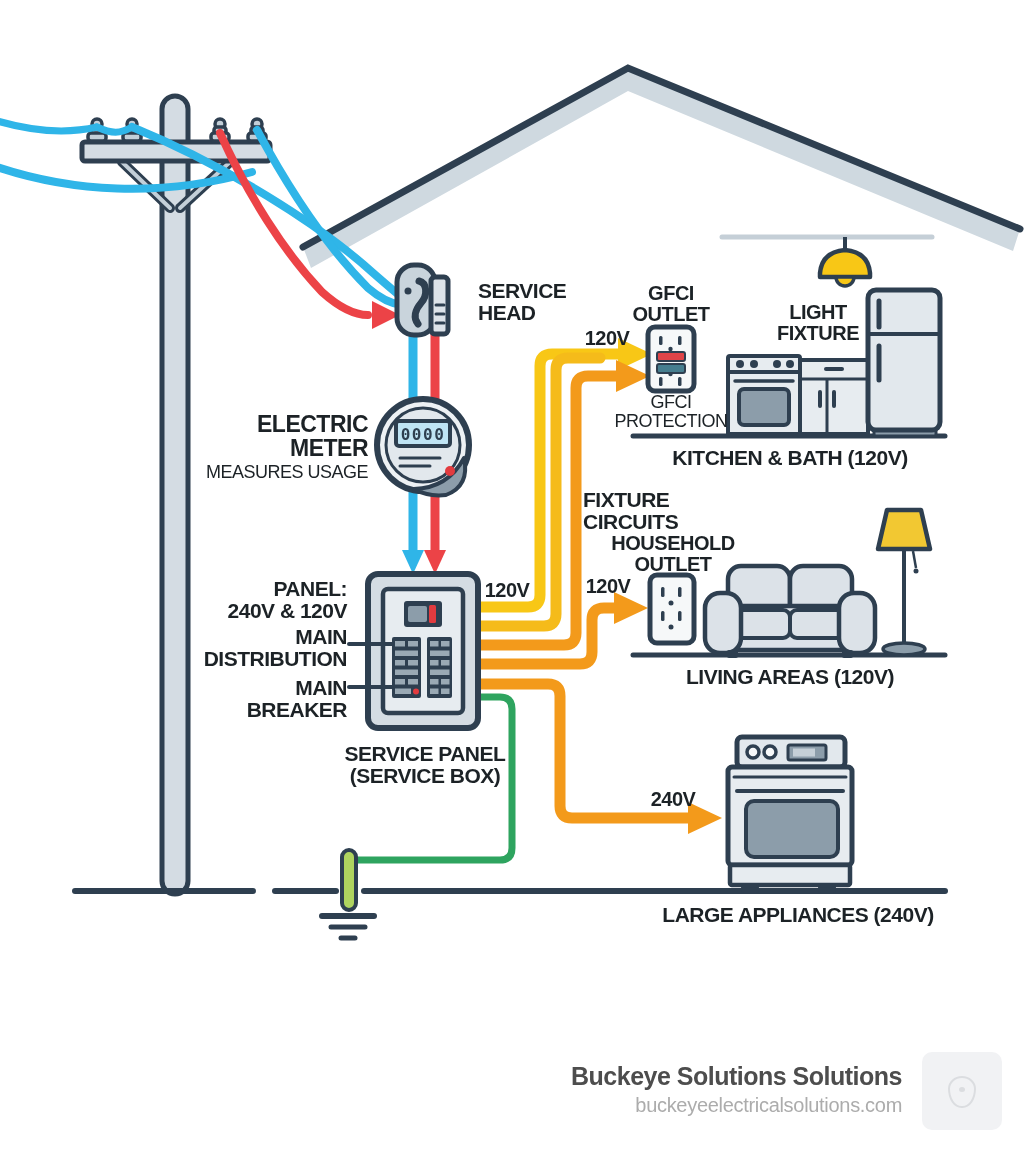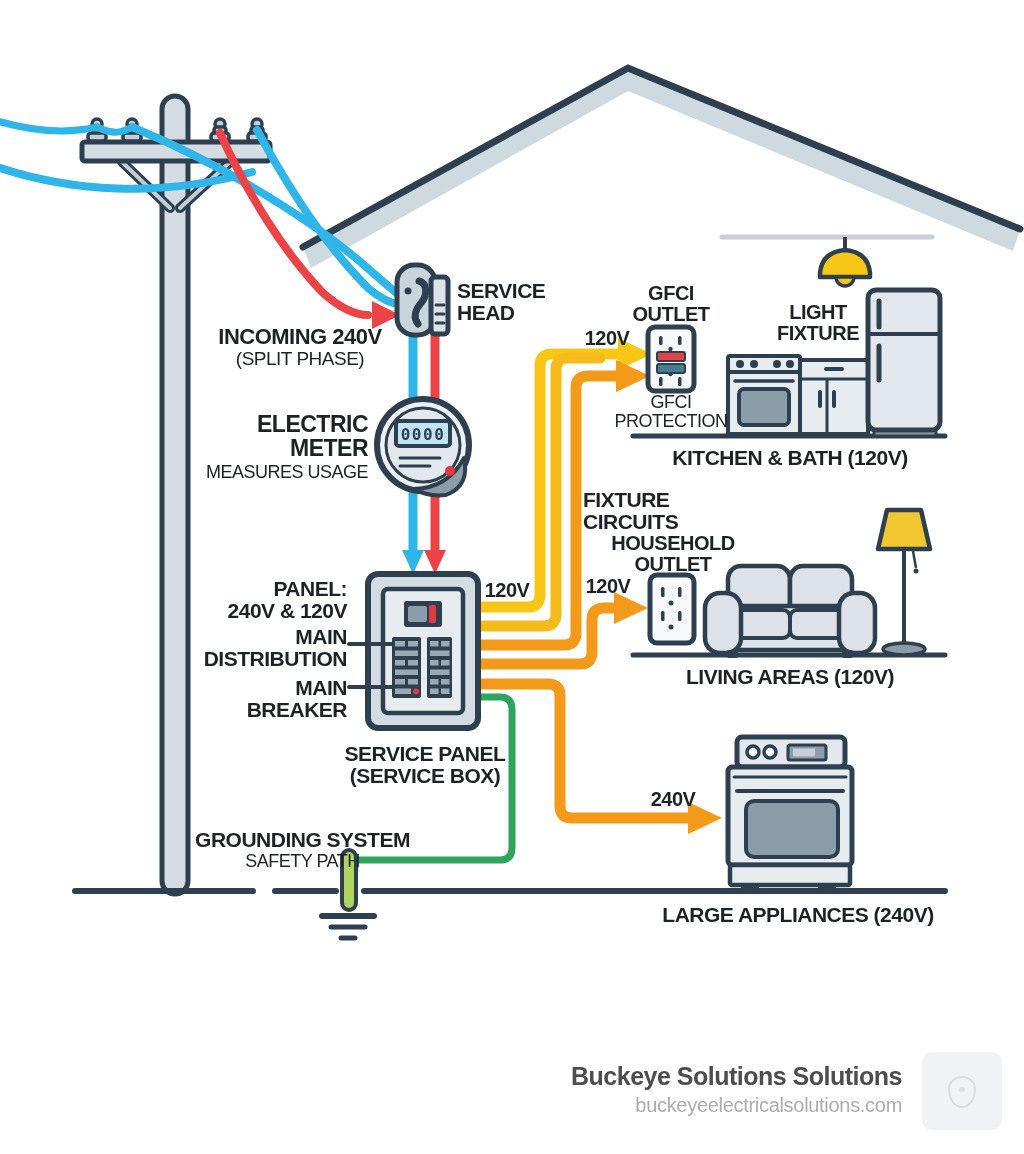--- a/index.html
+++ b/index.html
@@ -266,26 +266,22 @@
     <rect x="728" y="767" width="124" height="98" rx="4" fill="#e7ecf0" stroke="#2e3f50" stroke-width="5"></rect>
     <line x1="734" y1="777" x2="846" y2="777" stroke="#2e3f50" stroke-width="3" stroke-linecap="round"></line>
     <line x1="737" y1="791" x2="843" y2="791" stroke="#2e3f50" stroke-width="4" stroke-linecap="round"></line>
     <rect x="746" y="801" width="92" height="56" rx="8" fill="#8c9daa" stroke="#2e3f50" stroke-width="4"></rect>
     <rect x="730" y="865" width="120" height="20" rx="2" fill="#e7ecf0" stroke="#2e3f50" stroke-width="4.5"></rect>
     <rect x="741" y="885" width="18" height="8" rx="3" fill="#2e3f50"></rect>
     <rect x="818" y="885" width="18" height="8" rx="3" fill="#2e3f50"></rect>
   </g>
 </svg>
 
-  <div class="lb ctr f22" style="left:205px;top:326px;width:190px;">
-    <div>INCOMING 240V</div>
-    <div class="s19">(SPLIT PHASE)</div>
-  </div>
-
-  <div class="lb f21" style="left:457px;top:280px;">
+
+  <div class="lb f21" style="left:478px;top:280px;">
     <div>SERVICE</div>
     <div>HEAD</div>
   </div>
 
   <div class="lb rgt f23" style="right:656px;top:413px;">
     <div>ELECTRIC</div>
     <div>METER</div>
     <div class="s18" style="margin-top:2px;">MEASURES USAGE</div>
   </div>
 
@@ -302,24 +298,20 @@
   <div class="lb rgt f21" style="right:677px;top:677px;">
     <div>MAIN</div>
     <div>BREAKER</div>
   </div>
 
   <div class="lb ctr f21" style="left:330px;top:743px;width:190px;">
     <div>SERVICE PANEL</div>
     <div>(SERVICE BOX)</div>
   </div>
 
-  <div class="lb ctr f21" style="left:190px;top:829px;width:225px;">
-    <div>GROUNDING SYSTEM</div>
-    <div class="s18" style="margin-top:1px;">SAFETY PATH</div>
-  </div>
 
   <div class="lb f21" style="left:583px;top:489px;">
     <div>FIXTURE</div>
     <div>CIRCUITS</div>
   </div>
 
   <div class="lb ctr f20" style="left:612px;top:283px;width:118px;">
     <div>GFCI</div>
     <div>OUTLET</div>
   </div>

